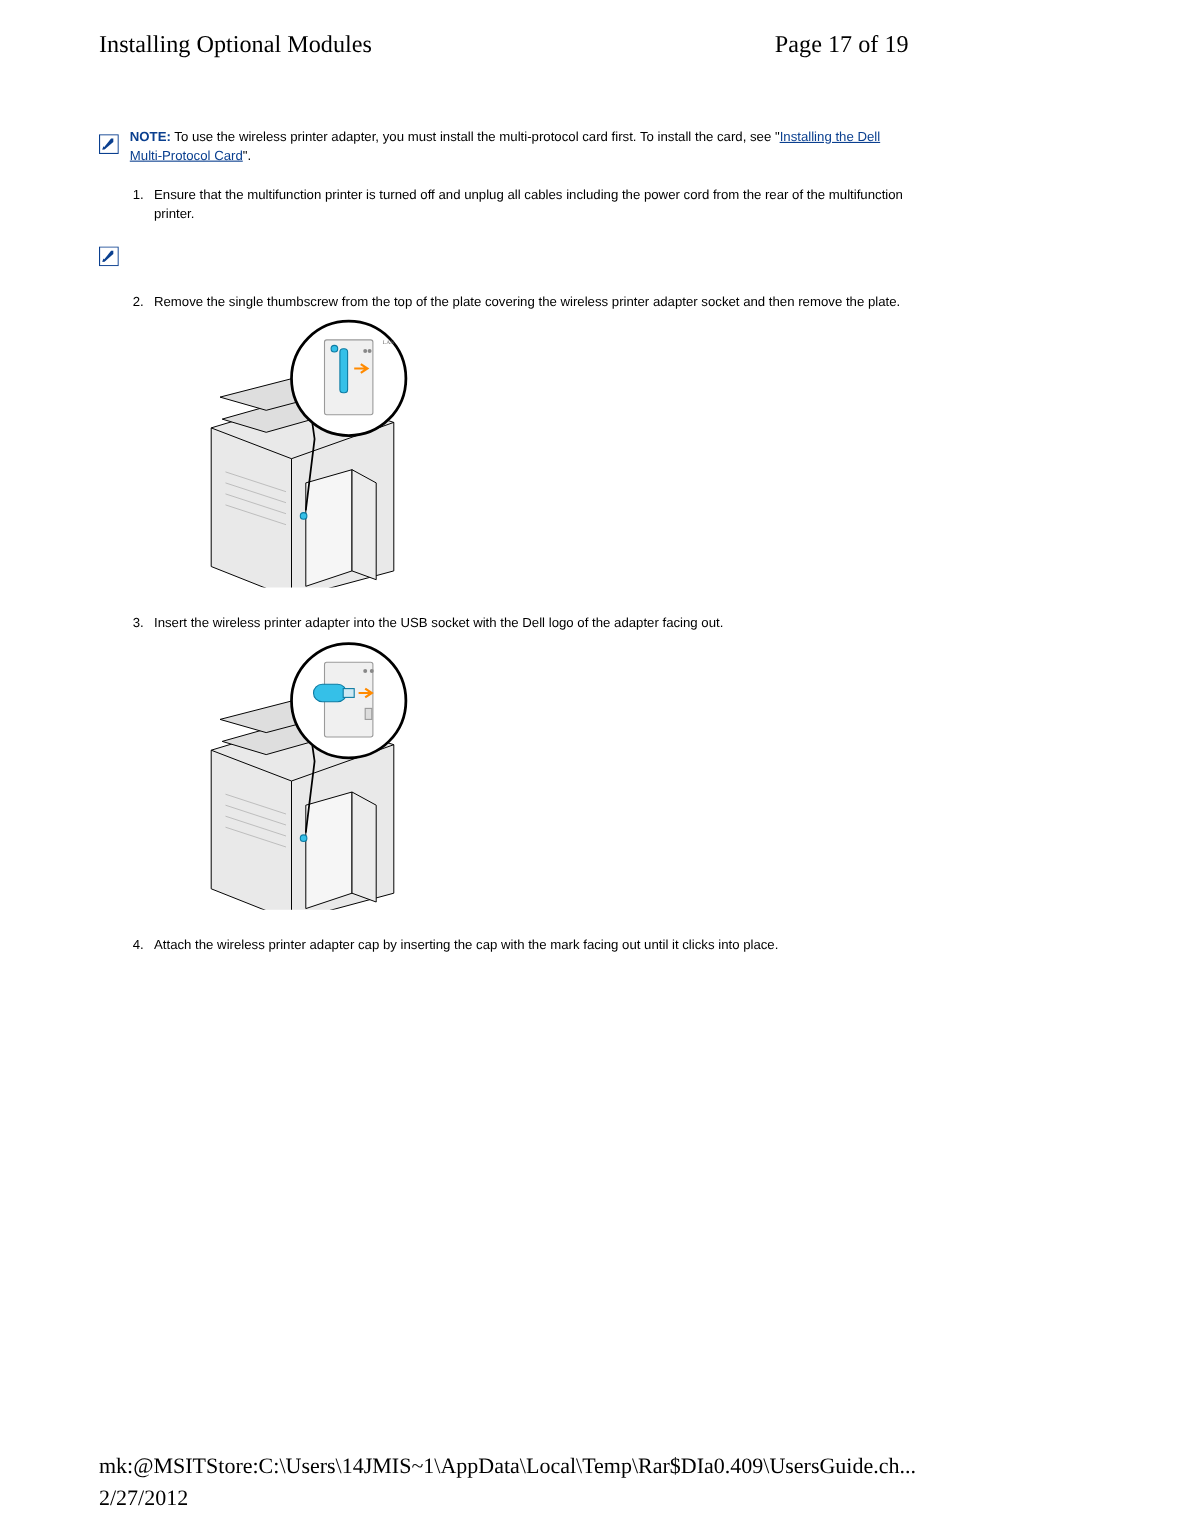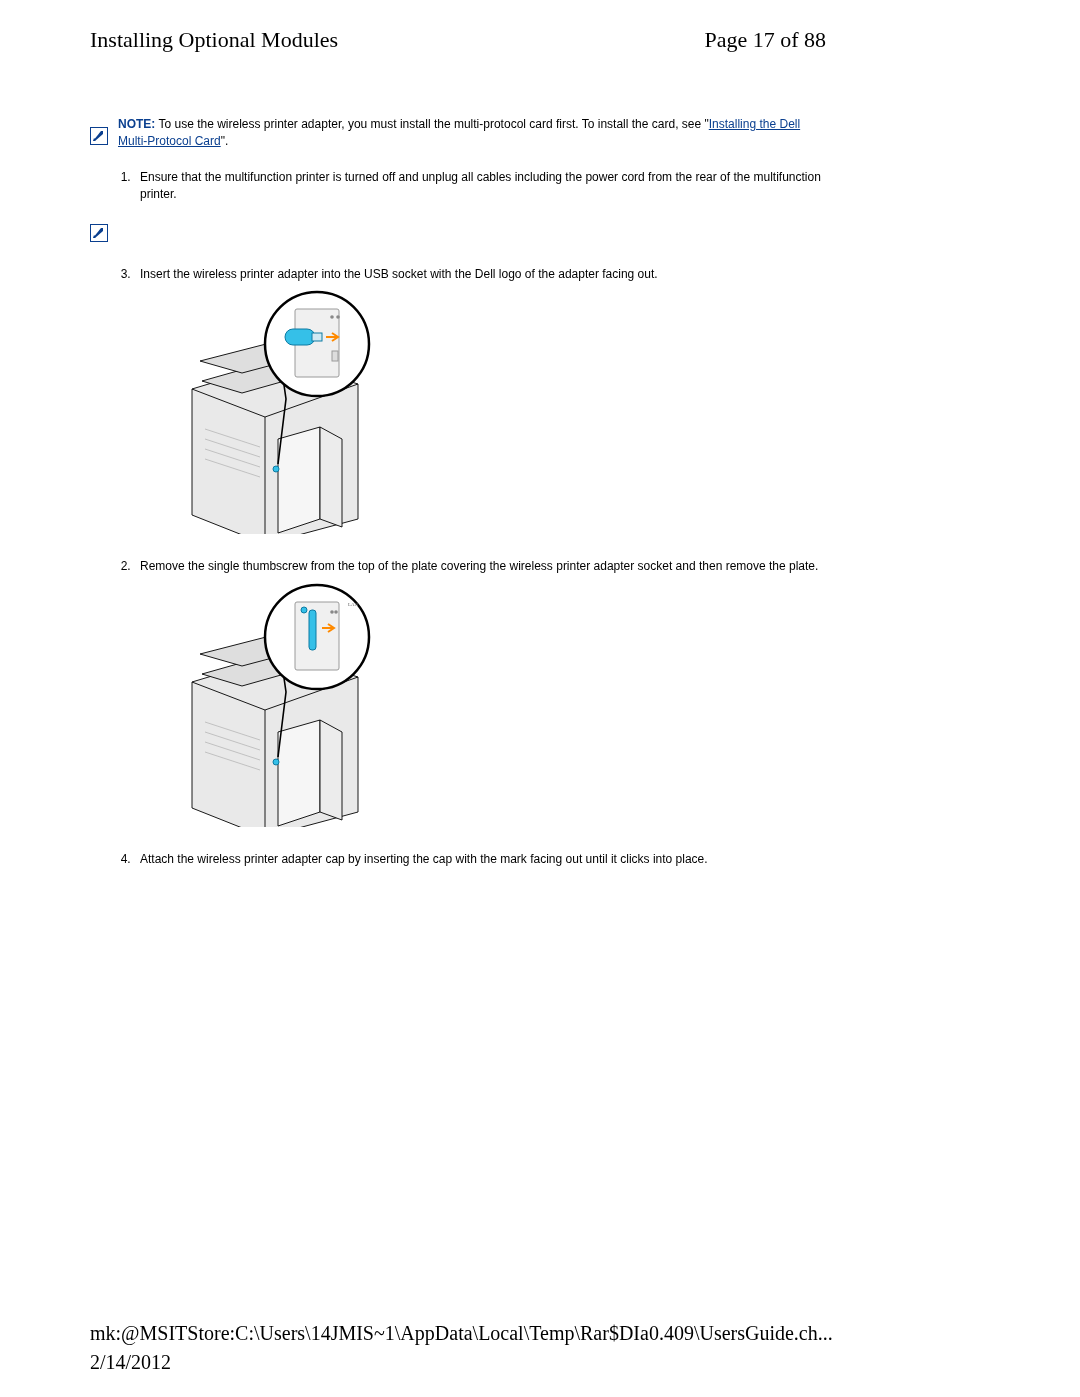--- a/index.html
+++ b/index.html
@@ -46,21 +46,21 @@
     font-weight: normal;
     text-align: left;
   }
   table.sec th {
     width: 130px;
   }
 
   
   .note {
     display: flex;
-    align-items: flex-end;
+    align-items: center;
     gap: 10px;
     margin: 0 0 18px 0;
   }
   .note .note-body {
     flex: 1;
     font-size: 12px;
   }
   .note .note-label {
     color: #0a3f8f;
     font-weight: bold;
@@ -108,21 +108,21 @@
     flex-direction: column;
   }
 </style>
 </head>
 <body>
 
 <div class="page">
 
   <div class="header">
     <span>Installing Optional Modules</span>
-    <span>Page 17 of 88</span>
+    <span>Page 17 of 19</span>
   </div>
 
   <div class="content">
 
 
     <div class="note">
       <span>
         <svg width="18" height="18" viewBox="0 0 18 18">
           <rect x="0.5" y="0.5" width="17" height="17" fill="#fff" stroke="#0a3f8f" stroke-width="1"></rect>
           <path d="M3 14 L11 4 L13 4 L13 7 L5 14 Z" fill="#0a3f8f"></path>
@@ -140,20 +140,58 @@
 
     <div class="note">
       <span>
         <svg width="18" height="18" viewBox="0 0 18 18">
           <rect x="0.5" y="0.5" width="17" height="17" fill="#fff" stroke="#0a3f8f" stroke-width="1"></rect>
           <path d="M3 14 L11 4 L13 4 L13 7 L5 14 Z" fill="#0a3f8f"></path>
           <path d="M3 14 L4 11 L6 13 Z" fill="#0a3f8f"></path>
         </svg>
       </span>
     </div>
+
+    <ol class="steps" start="2">
+      <li>
+        <span>Remove the single thumbscrew from the top of the plate covering the wireless printer adapter socket and then remove the plate.</span>
+        <div class="figure">
+          <svg viewBox="0 0 230 245">
+
+            <g stroke="#000" fill="#f3f3f3" stroke-width="0.9">
+              <path d="M32 100 L125 72 L198 95 L198 230 L105 255 L32 226 Z" fill="#e9e9e9"></path>
+              <path d="M32 100 L105 128 L198 95" fill="none"></path>
+              <path d="M105 128 L105 255" fill="none"></path>
+
+              <path d="M42 92 L120 70 L160 82 L82 104 Z" fill="#dedede"></path>
+              <path d="M40 72 L110 54 L150 66 L82 84 Z" fill="#dedede"></path>
+
+              <path d="M45 140 L100 158 M45 150 L100 168 M45 160 L100 178 M45 170 L100 188" stroke="#bcbcbc"></path>
+
+              <path d="M118 150 L160 138 L160 230 L118 244 Z" fill="#f6f6f6"></path>
+              <path d="M160 138 L182 150 L182 238 L160 230 Z" fill="#ececec"></path>
+            </g>
+
+            <circle cx="157" cy="55" r="52" fill="#fff" stroke="#000" stroke-width="2.5"></circle>
+            <g>
+              <rect x="135" y="20" width="44" height="68" rx="2" fill="#f0f0f0" stroke="#9a9a9a"></rect>
+              <rect x="149" y="28" width="7" height="40" rx="3" fill="#35c0e8" stroke="#0d7ba3"></rect>
+              <circle cx="144" cy="28" r="3" fill="#35c0e8" stroke="#0d7ba3"></circle>
+              <path d="M162 46 L174 46 M168 42 L174 46 L168 50" stroke="#ff8a00" stroke-width="2" fill="none"></path>
+              <circle cx="172" cy="30" r="1.8" fill="#888"></circle>
+              <circle cx="176" cy="30" r="1.8" fill="#888"></circle>
+              <text x="188" y="24" font-size="5" fill="#666" font-family="Verdana">LAN</text>
+            </g>
+
+            <path d="M118 175 L126 110 L124 96" stroke="#000" fill="none" stroke-width="1.6"></path>
+            <circle cx="116" cy="180" r="3" fill="#35c0e8" stroke="#0d7ba3"></circle>
+          </svg>
+        </div>
+      </li>
+    </ol>
 
     <ol class="steps" start="3">
       <li>
         <span>Insert the wireless printer adapter into the USB socket with the Dell logo of the adapter facing out.</span>
         <div class="figure">
           <svg viewBox="0 0 230 245">
             <g stroke="#000" fill="#f3f3f3" stroke-width="0.9">
               <path d="M32 100 L125 72 L198 95 L198 230 L105 255 L32 226 Z" fill="#e9e9e9"></path>
               <path d="M32 100 L105 128 L198 95" fill="none"></path>
               <path d="M105 128 L105 255" fill="none"></path>
@@ -174,63 +212,25 @@
               <circle cx="178" cy="28" r="1.8" fill="#888"></circle>
               <rect x="172" y="62" width="6" height="10" fill="#ddd" stroke="#9a9a9a"></rect>
             </g>
             <path d="M118 175 L126 110 L124 96" stroke="#000" fill="none" stroke-width="1.6"></path>
             <circle cx="116" cy="180" r="3" fill="#35c0e8" stroke="#0d7ba3"></circle>
           </svg>
         </div>
       </li>
     </ol>
 
-    <ol class="steps" start="2">
-      <li>
-        <span>Remove the single thumbscrew from the top of the plate covering the wireless printer adapter socket and then remove the plate.</span>
-        <div class="figure">
-          <svg viewBox="0 0 230 245">
-
-            <g stroke="#000" fill="#f3f3f3" stroke-width="0.9">
-              <path d="M32 100 L125 72 L198 95 L198 230 L105 255 L32 226 Z" fill="#e9e9e9"></path>
-              <path d="M32 100 L105 128 L198 95" fill="none"></path>
-              <path d="M105 128 L105 255" fill="none"></path>
-
-              <path d="M42 92 L120 70 L160 82 L82 104 Z" fill="#dedede"></path>
-              <path d="M40 72 L110 54 L150 66 L82 84 Z" fill="#dedede"></path>
-
-              <path d="M45 140 L100 158 M45 150 L100 168 M45 160 L100 178 M45 170 L100 188" stroke="#bcbcbc"></path>
-
-              <path d="M118 150 L160 138 L160 230 L118 244 Z" fill="#f6f6f6"></path>
-              <path d="M160 138 L182 150 L182 238 L160 230 Z" fill="#ececec"></path>
-            </g>
-
-            <circle cx="157" cy="55" r="52" fill="#fff" stroke="#000" stroke-width="2.5"></circle>
-            <g>
-              <rect x="135" y="20" width="44" height="68" rx="2" fill="#f0f0f0" stroke="#9a9a9a"></rect>
-              <rect x="149" y="28" width="7" height="40" rx="3" fill="#35c0e8" stroke="#0d7ba3"></rect>
-              <circle cx="144" cy="28" r="3" fill="#35c0e8" stroke="#0d7ba3"></circle>
-              <path d="M162 46 L174 46 M168 42 L174 46 L168 50" stroke="#ff8a00" stroke-width="2" fill="none"></path>
-              <circle cx="172" cy="30" r="1.8" fill="#888"></circle>
-              <circle cx="176" cy="30" r="1.8" fill="#888"></circle>
-              <text x="188" y="24" font-size="5" fill="#666" font-family="Verdana">LAN</text>
-            </g>
-
-            <path d="M118 175 L126 110 L124 96" stroke="#000" fill="none" stroke-width="1.6"></path>
-            <circle cx="116" cy="180" r="3" fill="#35c0e8" stroke="#0d7ba3"></circle>
-          </svg>
-        </div>
-      </li>
-    </ol>
-
 
     <ol class="steps" start="4">
       <li>Attach the wireless printer adapter cap by inserting the cap with the mark facing out until it clicks into place.</li>
     </ol>
 
   </div>
 
   <div class="footer">
     <span>mk:@MSITStore:C:\Users\14JMIS~1\AppData\Local\Temp\Rar$DIa0.409\UsersGuide.ch...</span>
-    <span>2/14/2012</span>
+    <span>2/27/2012</span>
   </div>
 
 </div>
 
 </body></html>

